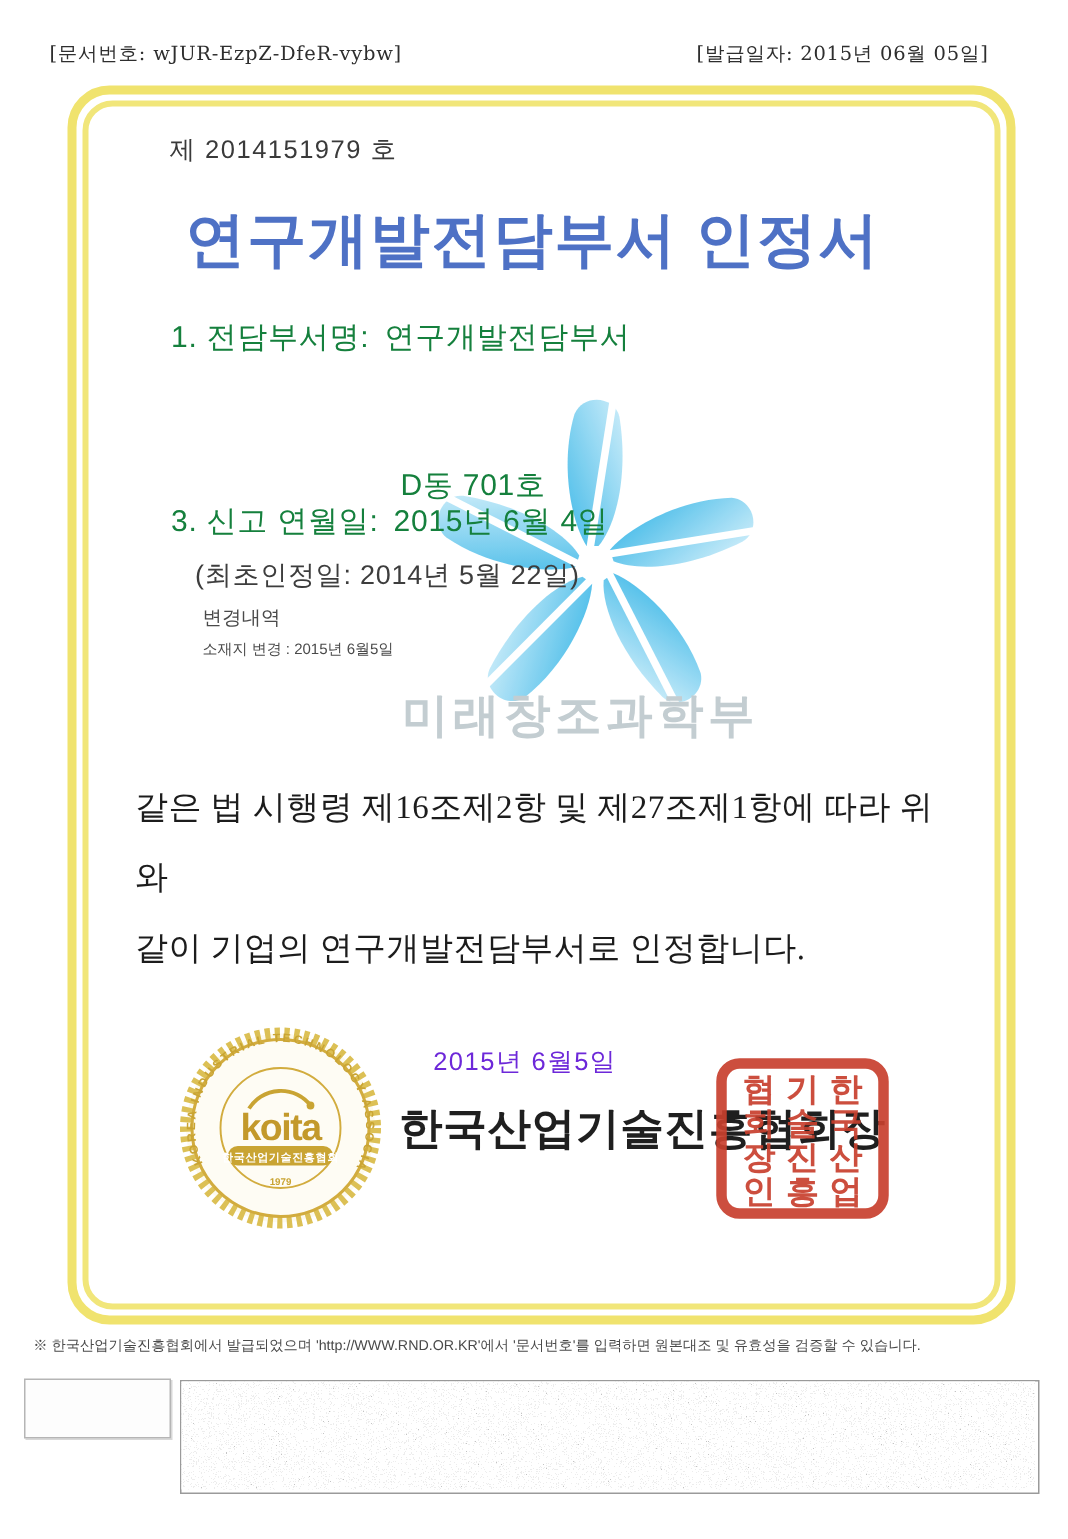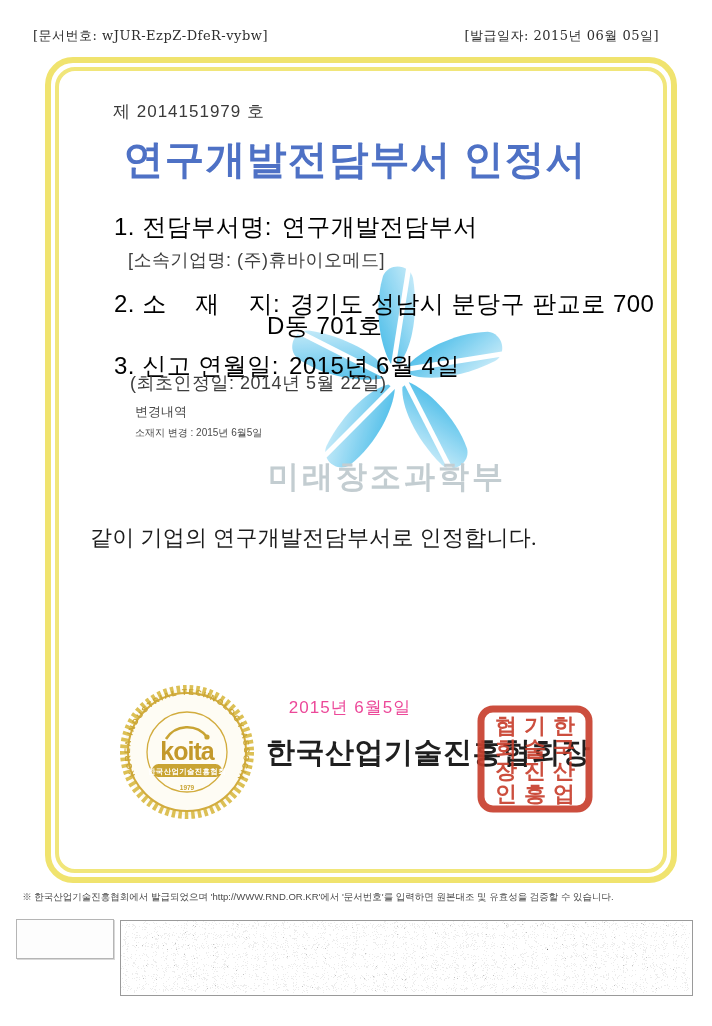--- a/index.html
+++ b/index.html
@@ -7,38 +7,38 @@
         font-family:"Liberation Sans", sans-serif;overflow:hidden;}
   .abs{position:absolute;}
 
   
   .doc-head{font-family:"DejaVu Serif", serif;font-size:13px;color:#2e2e2e;letter-spacing:0.5px;text-align:right;}
 
   
   .frame{left:45px;top:57px;width:620px;height:814px;border:6px solid #f0e36e;border-radius:28px;}
   .frame-inner{position:absolute;left:4px;top:4px;right:4px;bottom:4px;border:4px solid #f1e67a;border-radius:20px;}
 
-  .serial{left:113px;top:88px;font-size:17px;color:#3a3a3a;letter-spacing:1px;margin-top:12px;}
+  .serial{left:113px;top:88px;font-size:17px;color:#3a3a3a;letter-spacing:1px;}
   .title{left:45px;top:132px;width:620px;text-align:center;font-size:40px;font-weight:bold;
          color:#4e71c5;letter-spacing:1px;}
 
-  .item{font-size:24px;color:#000000;letter-spacing:0.5px;}
+  .item{font-size:20px;color:#15803d;letter-spacing:0.5px;}
   .item .lbl{white-space:pre;margin-right:10px;}
   .sub{font-size:18px;color:#3d3d3d;letter-spacing:0.5px;}
   .small-note{font-size:13px;color:#4a4a4a;}
   .change-line{font-size:10px;color:#4a4a4a;}
 
   .wm-text{left:45px;top:456px;width:620px;text-align:center;font-size:31px;color:#c3cdd1;
            letter-spacing:3px;font-weight:bold;margin-left:32px;}
 
   .body-par{left:90px;top:514px;width:552px;font-family:"Liberation Serif", serif;
             font-size:22px;color:#1c1c1c;line-height:47px;letter-spacing:0.3px;}
   .body-par .indent{text-indent:44px;}
 
-  .sign-date{left:200px;top:696px;width:300px;text-align:center;font-size:17px;color:#ec4899;letter-spacing:1px;}
+  .sign-date{left:200px;top:696px;width:300px;text-align:center;font-size:17px;color:#6d28d9;letter-spacing:1px;}
   .issuer{left:266px;top:733px;font-size:29px;font-weight:bold;color:#1f1f1f;letter-spacing:0.5px;}
 
   .footer-note{left:0;top:891px;width:636px;text-align:center;font-size:9.5px;color:#4a4a4a;}
 
   .verify-box{left:16px;top:919px;width:96px;height:38px;background:#fdfdfd;
               border:1px solid #b5b5b5;box-shadow:1px 1px 0 #d8d8d8;}
   .noise-wrap{left:120px;top:920px;width:571px;height:74px;border:1px solid #9a9a9a;}
 </style>
 </head>
 <body>
@@ -84,38 +84,35 @@
     </g>
   </svg>
 
   <div class="abs serial">제 2014151979 호</div>
 
   <div class="abs title">연구개발전담부서 인정서</div>
 
   <div class="abs item" style="left:114px;top:211px;">
     <span class="lbl">1. 전담부서명:</span><span>연구개발전담부서</span>
   </div>
-  <div class="abs sub" style="left:128px;top:248px;">[소속기업명: (주)휴바이오메드]</div>
 
-  <div class="abs item" style="left:114px;top:288px;">
-    <span class="lbl">2. 소    재    지:</span><span>경기도 성남시 분당구 판교로 700</span>
-  </div>
   <div class="abs item" style="left:267px;top:310px;">D동 701호</div>
 
-  <div class="abs item" style="left:114px;top:350px;text-align:center;">
+  <div class="abs item" style="left:114px;top:334px;text-align:center;">
     <span class="lbl">3. 신고 연월일:</span><span>2015년 6월 4일</span>
   </div>
   <div class="abs sub" style="left:130px;top:371px;text-align:center;">(최초인정일: 2014년 5월 22일)</div>
 
   <div class="abs small-note" style="left:135px;top:403px;">변경내역</div>
   <div class="abs change-line" style="left:135px;top:426px;">소재지 변경 : 2015년 6월5일</div>
 
   <div class="abs wm-text">미래창조과학부</div>
 
   <div class="abs body-par">
+    <div>같은 법 시행령 제16조제2항 및 제27조제1항에 따라 위와</div>
     <div>같이 기업의 연구개발전담부서로 인정합니다.</div>
   </div>
 
   <div class="abs sign-date">2015년 6월5일</div>
   <div class="abs issuer">한국산업기술진흥협회장</div>
 
   <svg class="abs" style="left:117px;top:684px;" width="140" height="136" viewBox="-70 -68 140 136">
     <circle r="63" fill="#fdfaee"></circle>
     <circle r="63" fill="none" stroke="#dcc055" stroke-width="8" stroke-dasharray="3.5,3"></circle>
     <circle r="59" fill="#fefcf4" stroke="#d2ac3e" stroke-width="2"></circle>

